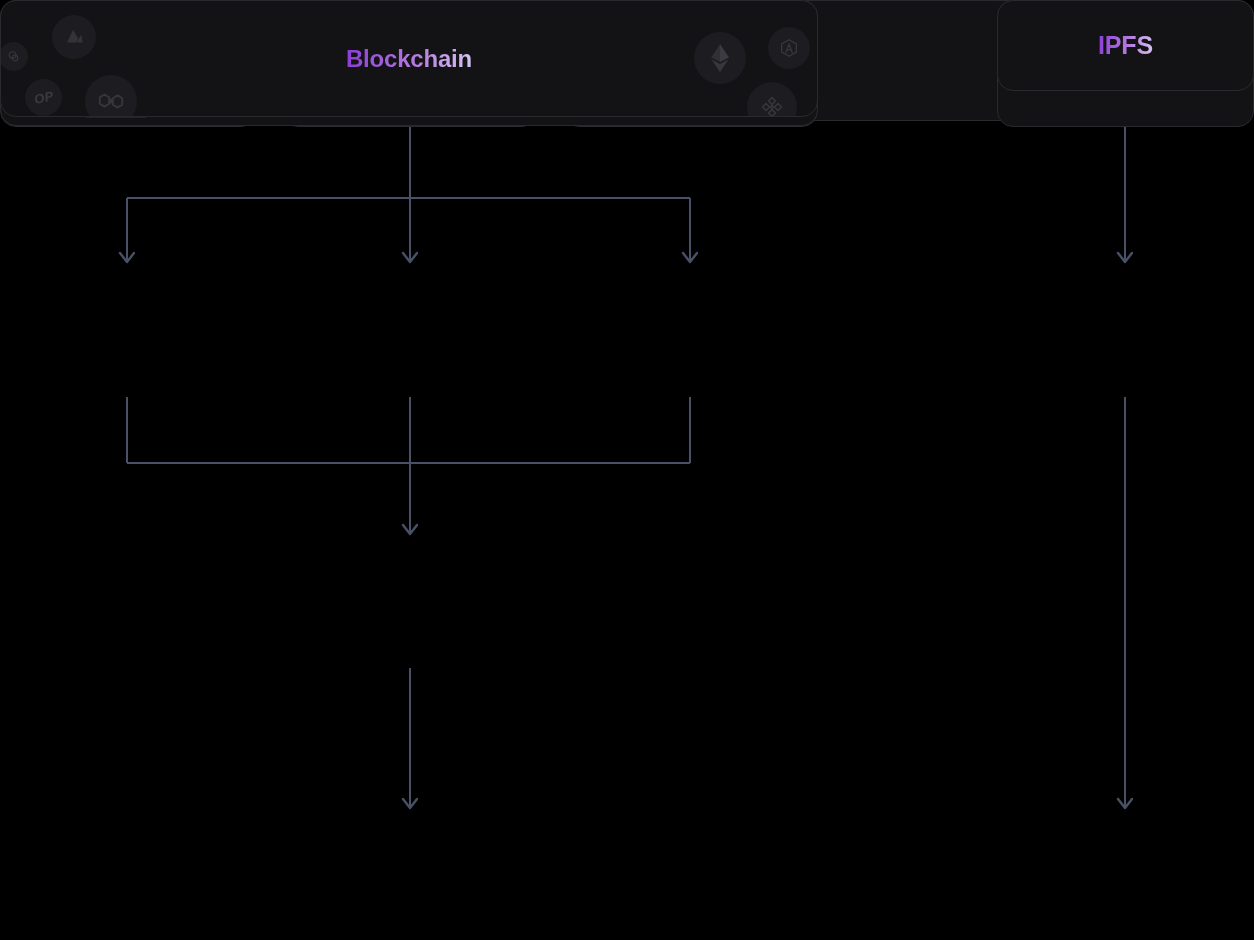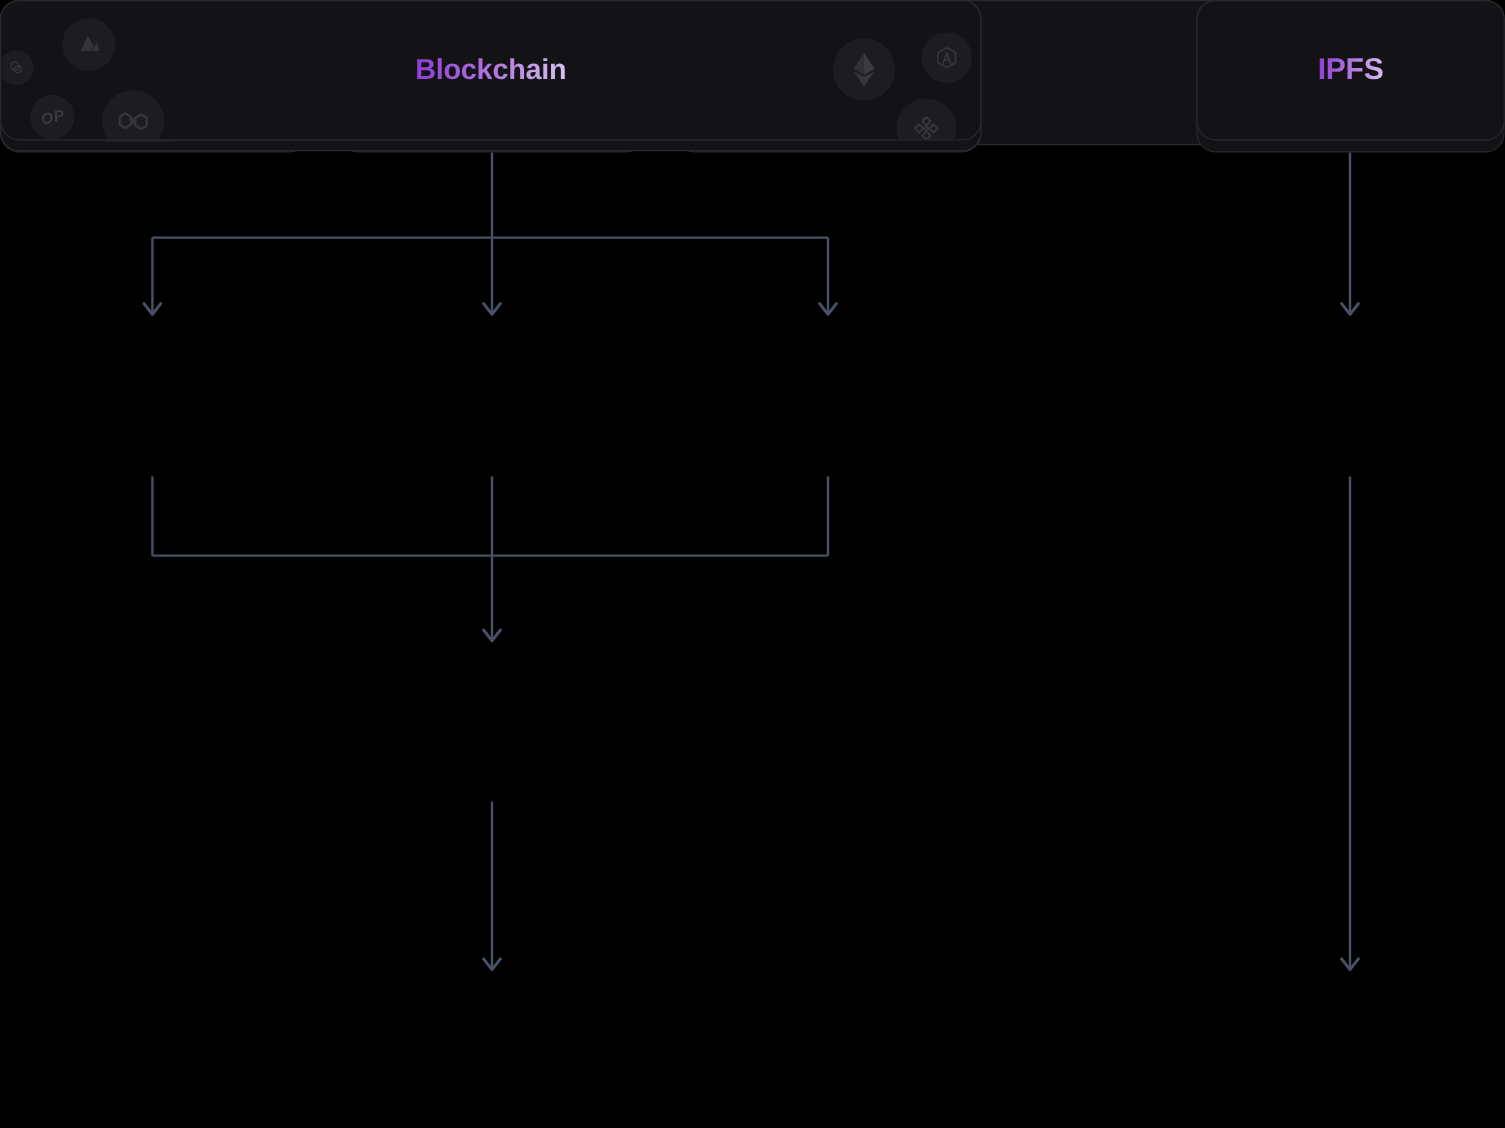--- a/index.html
+++ b/index.html
@@ -218,17 +218,17 @@
           <path d="M13 3.5 L16.5 7 L13 10.5 L9.5 7 Z"></path>
           <path d="M13 15.5 L16.5 19 L13 22.5 L9.5 19 Z"></path>
           <path d="M7 9.5 L10.5 13 L7 16.5 L3.5 13 Z"></path>
           <path d="M19 9.5 L22.5 13 L19 16.5 L15.5 13 Z"></path>
           <path d="M13 11.2 L14.8 13 L13 14.8 L11.2 13 Z"></path>
         </g>
       </svg>
     </div>
   </div>
 
-  <div class="node" style="left:997px;top:817;width:257px;height:117px;">
+  <div class="node" style="left:997px;top:817;width:257px;height:91px;">
     <span class="node-label" style="font-size:25px;">IPFS</span>
   </div>
 
 </div>
 
 </body></html>

